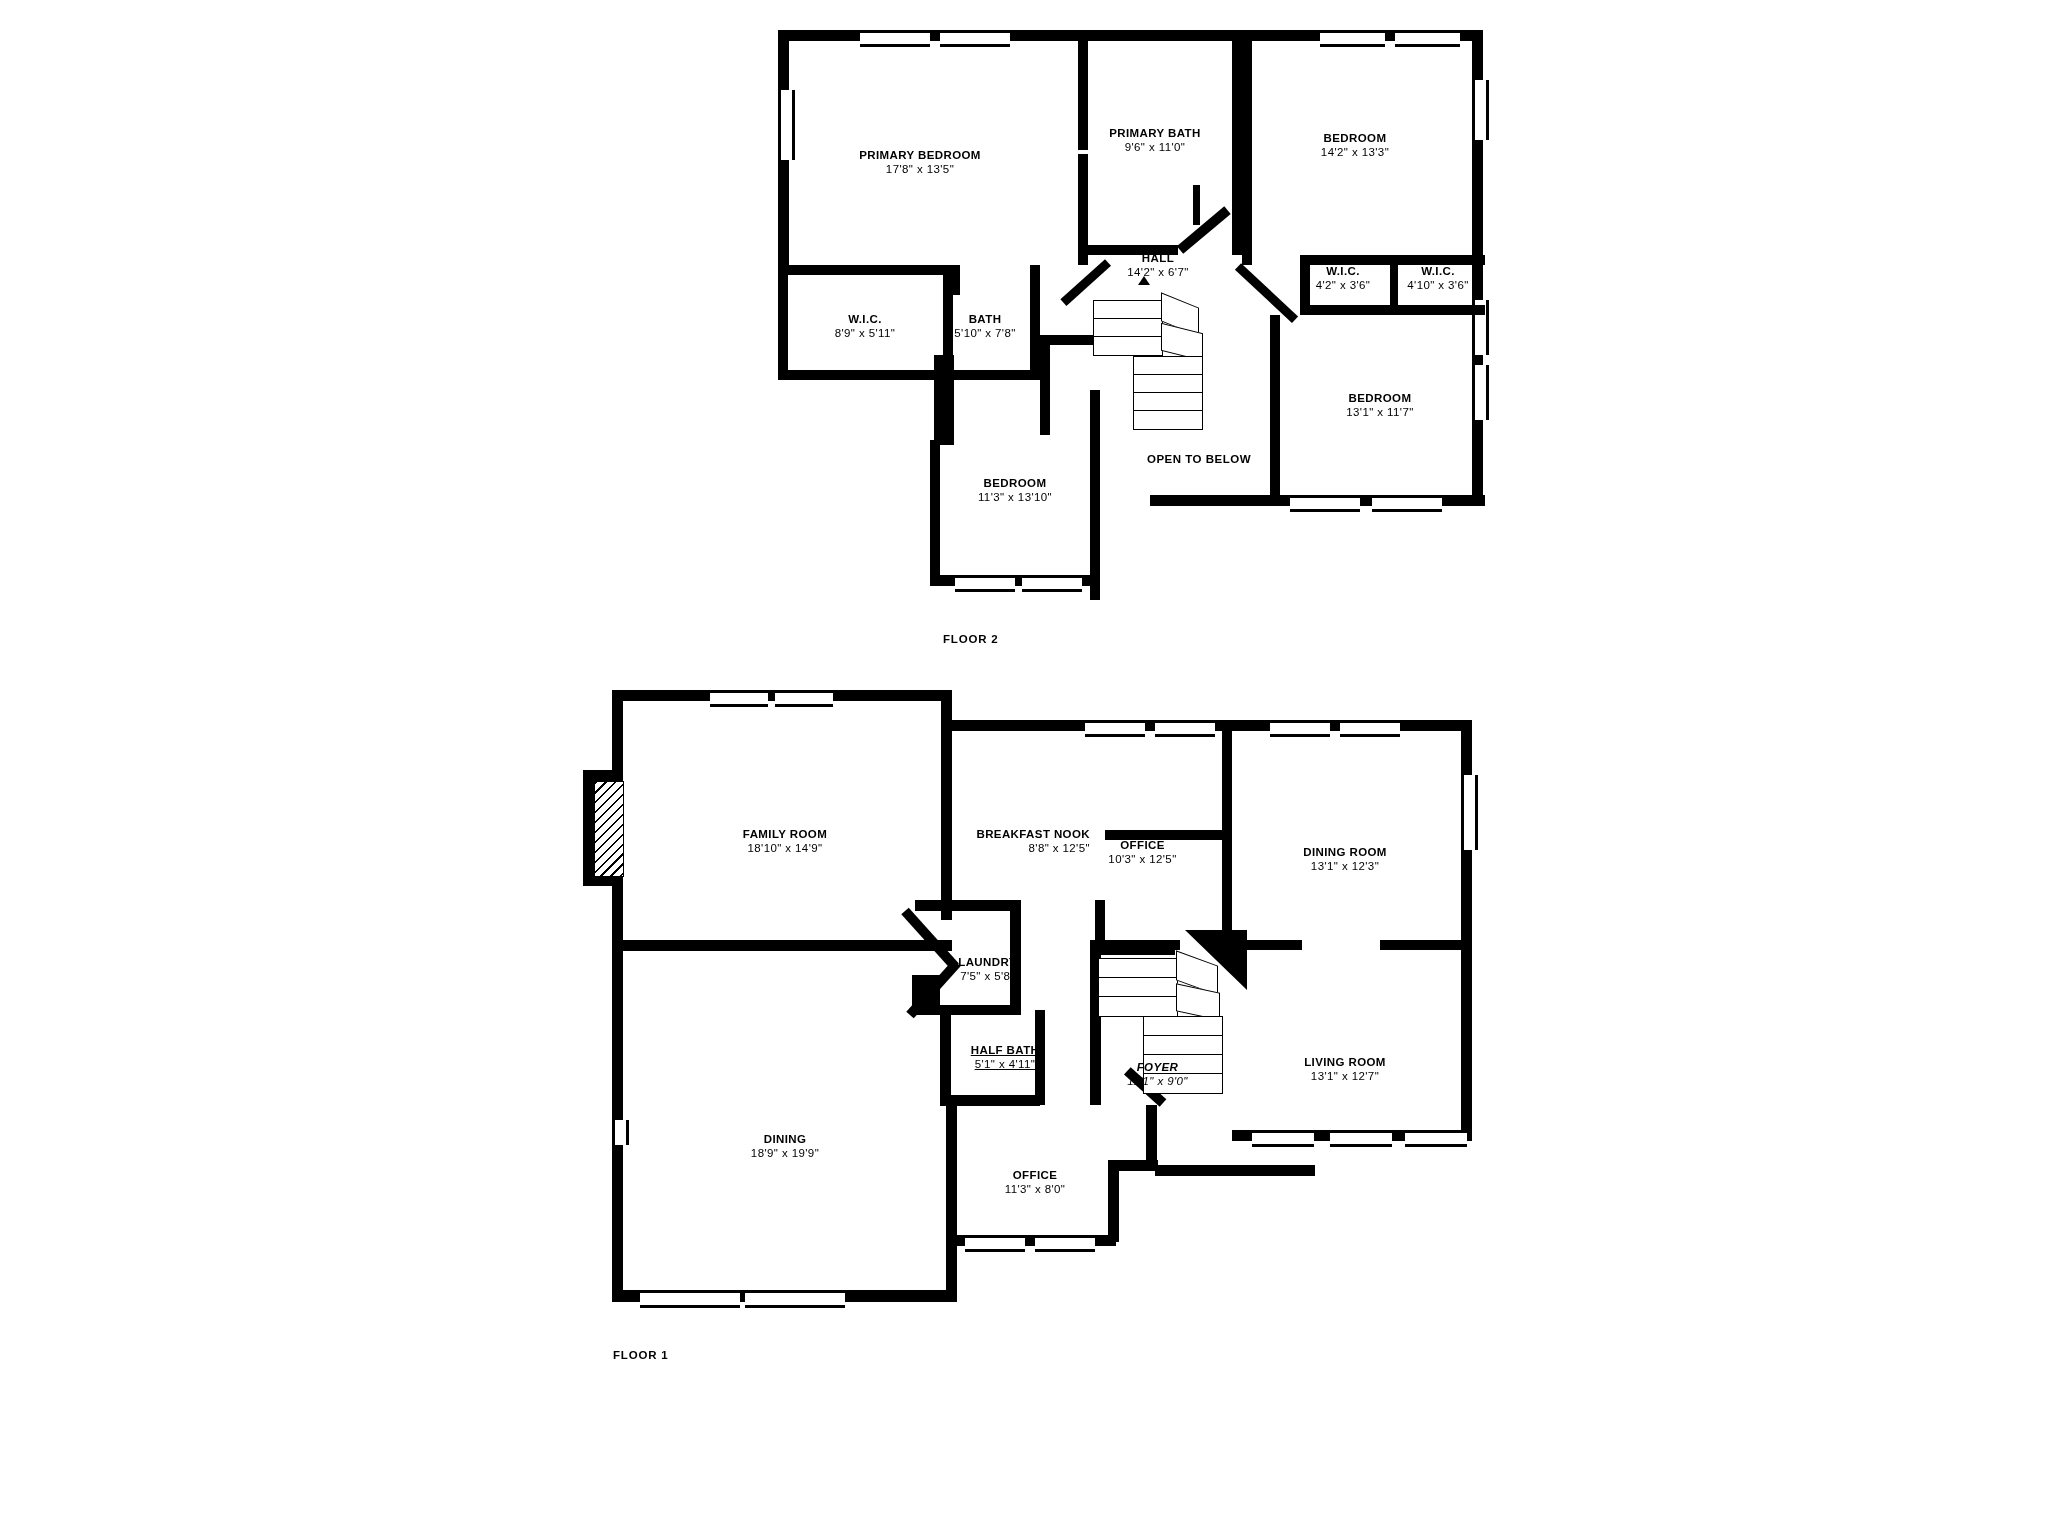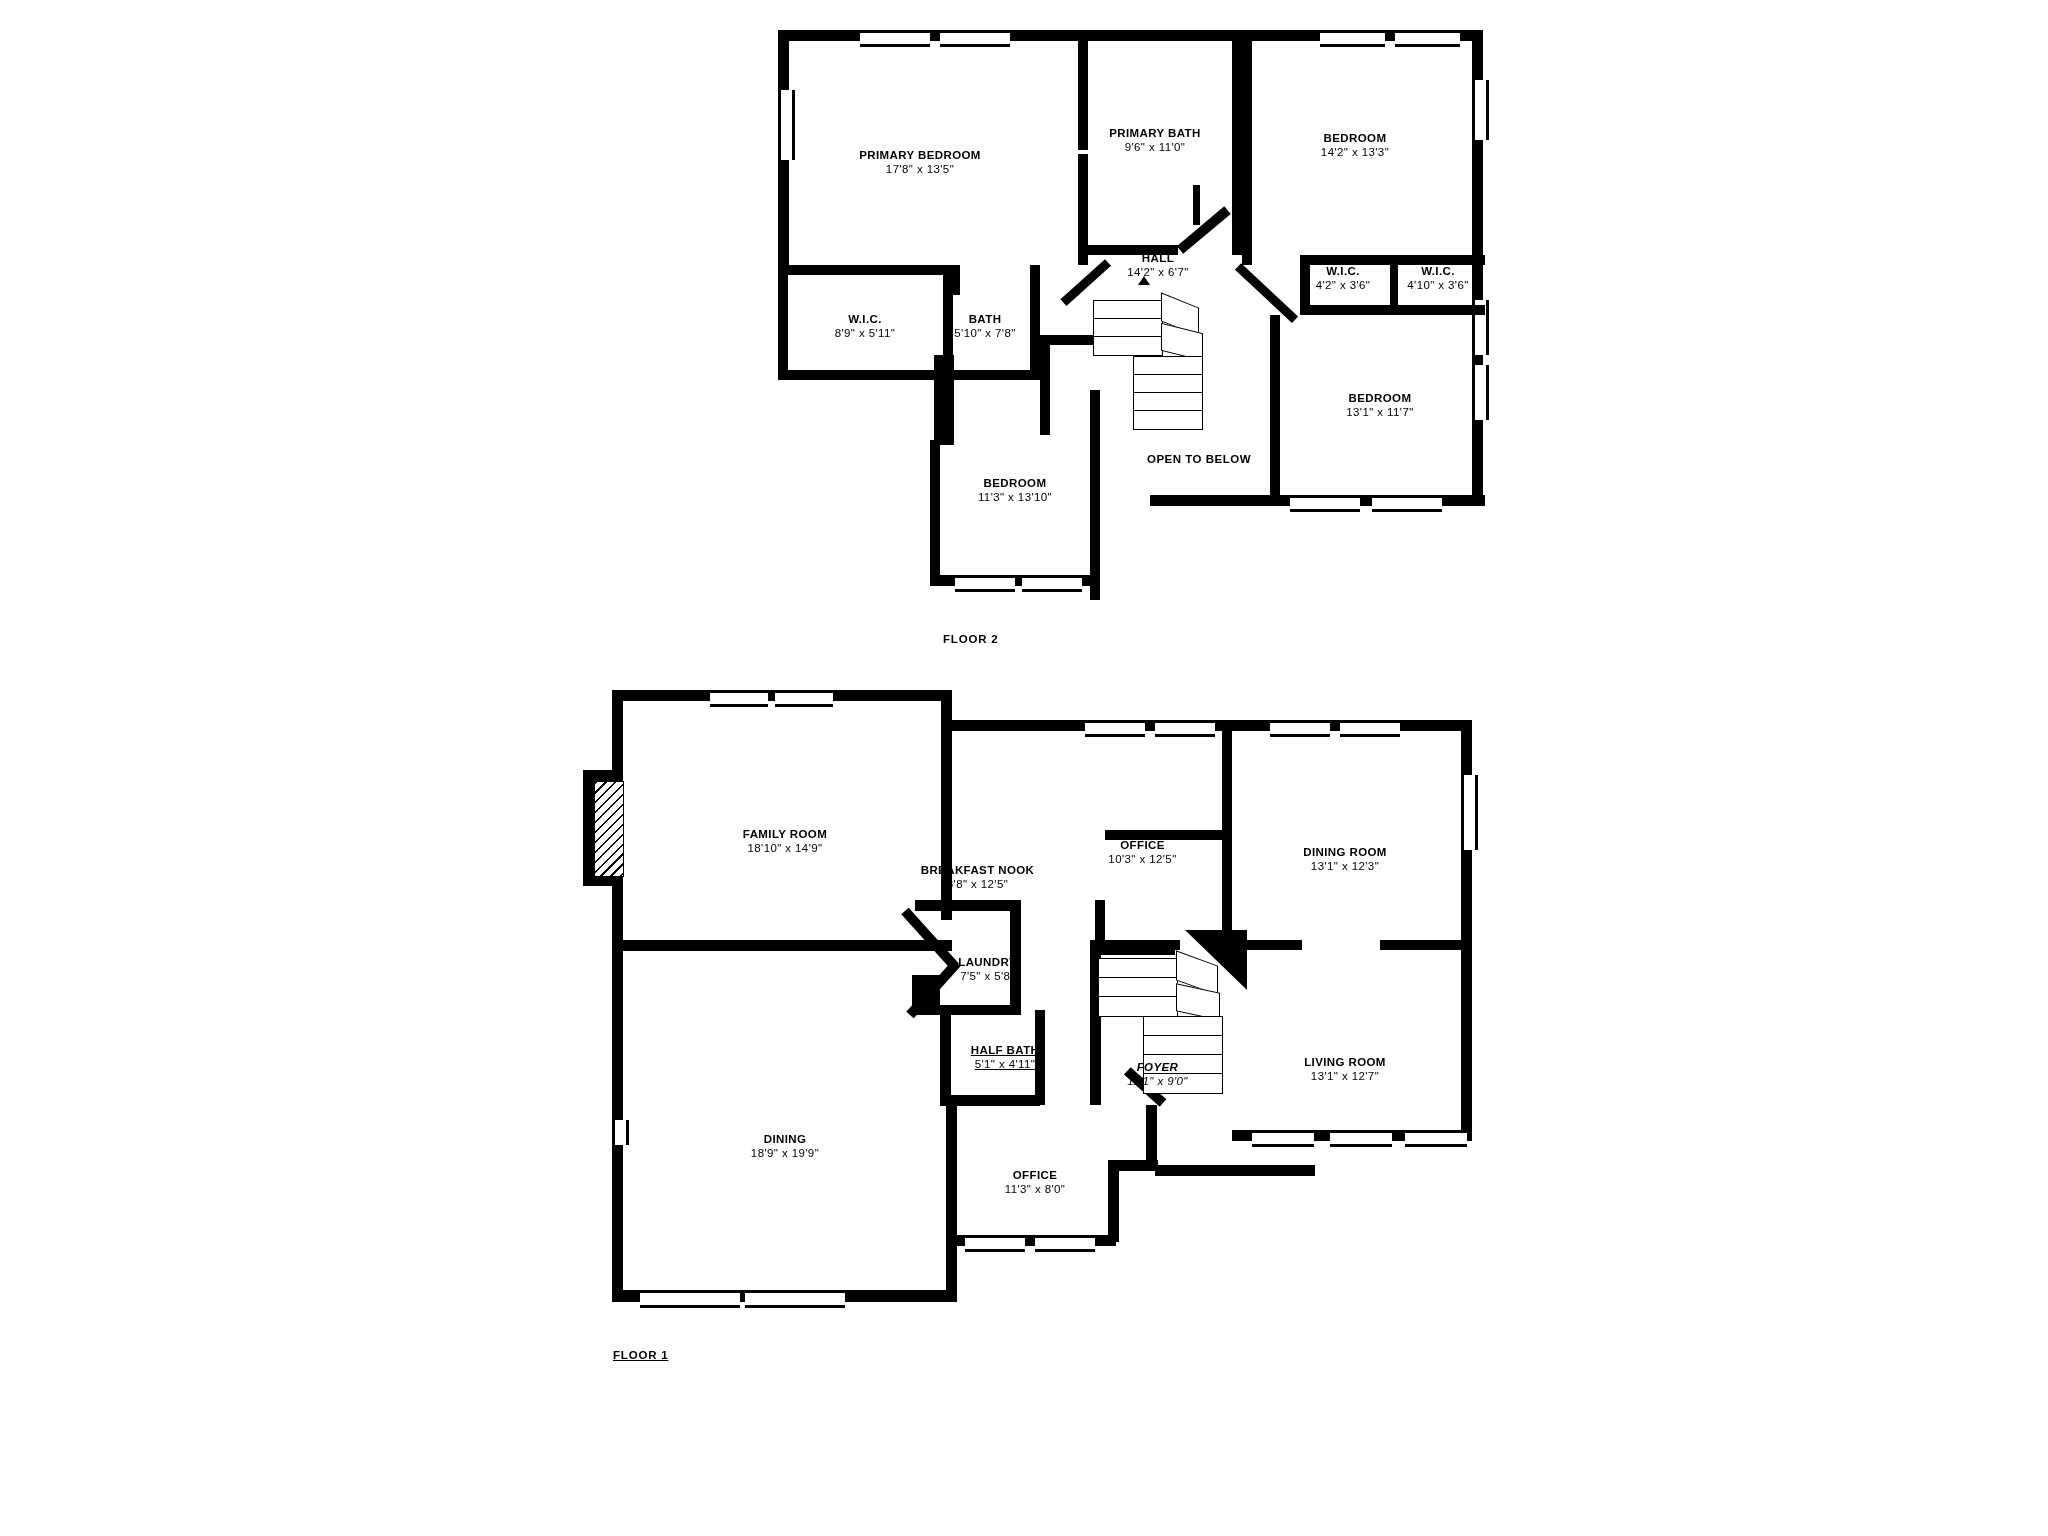--- a/index.html
+++ b/index.html
@@ -232,21 +232,21 @@
       <div class="tread" style="left:45px;top:85px;width:78px;height:19px;"></div>
       <div class="tread" style="left:45px;top:104px;width:78px;height:19px;"></div>
       <div class="tread" style="left:45px;top:123px;width:78px;height:19px;"></div>
     </div>
     <div class="wall" style="left:1185px;top:930px;width:62px;height:60px;clip-path:polygon(0 0,100% 0,100% 100%);"></div>
 
     <div class="lbl" style="left:690px;top:827px;width:190px;">
       <div class="nm">FAMILY ROOM</div>
       <div class="dm">18'10" x 14'9"</div>
     </div>
-    <div class="lbl" style="left:865px;top:863px;width:225px;">
+    <div class="lbl" style="left:865px;top:827px;width:225px;text-align:right;">
       <div class="nm">BREAKFAST NOOK</div>
       <div class="dm">8'8" x 12'5"</div>
     </div>
     <div class="lbl" style="left:1055px;top:838px;width:175px;">
       <div class="nm">OFFICE</div>
       <div class="dm">10'3" x 12'5"</div>
     </div>
     <div class="lbl" style="left:1250px;top:833px;width:190px;margin-top:12px;">
       <div class="nm">DINING ROOM</div>
       <div class="dm">13'1" x 12'3"</div>
@@ -269,21 +269,21 @@
     </div>
     <div class="lbl" style="left:690px;top:1132px;width:190px;">
       <div class="nm">DINING</div>
       <div class="dm">18'9" x 19'9"</div>
     </div>
     <div class="lbl" style="left:955px;top:1168px;width:160px;">
       <div class="nm">OFFICE</div>
       <div class="dm">11'3" x 8'0"</div>
     </div>
 
-    <div class="floorlbl" style="left:613px;top:1349px;text-decoration:underline;">FLOOR 1</div>
+    <div class="floorlbl" style="left:613px;top:1349px;">FLOOR 1</div>
   </div>
 
   <div class="footer">
     
     
   </div>
 
 </div>
 
 </body></html>

